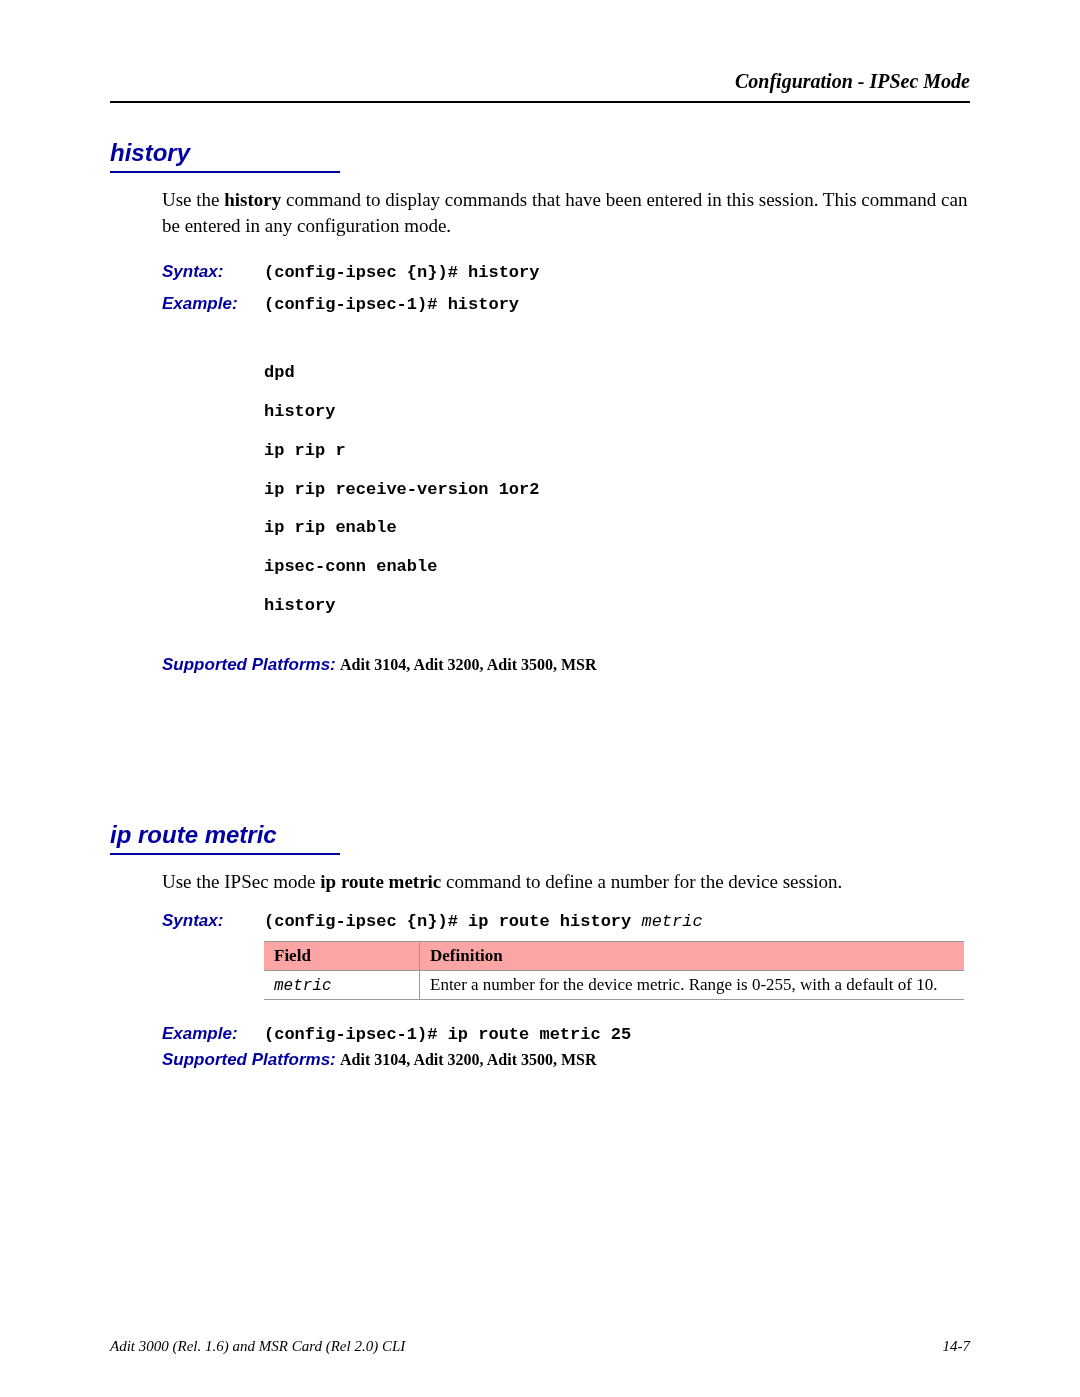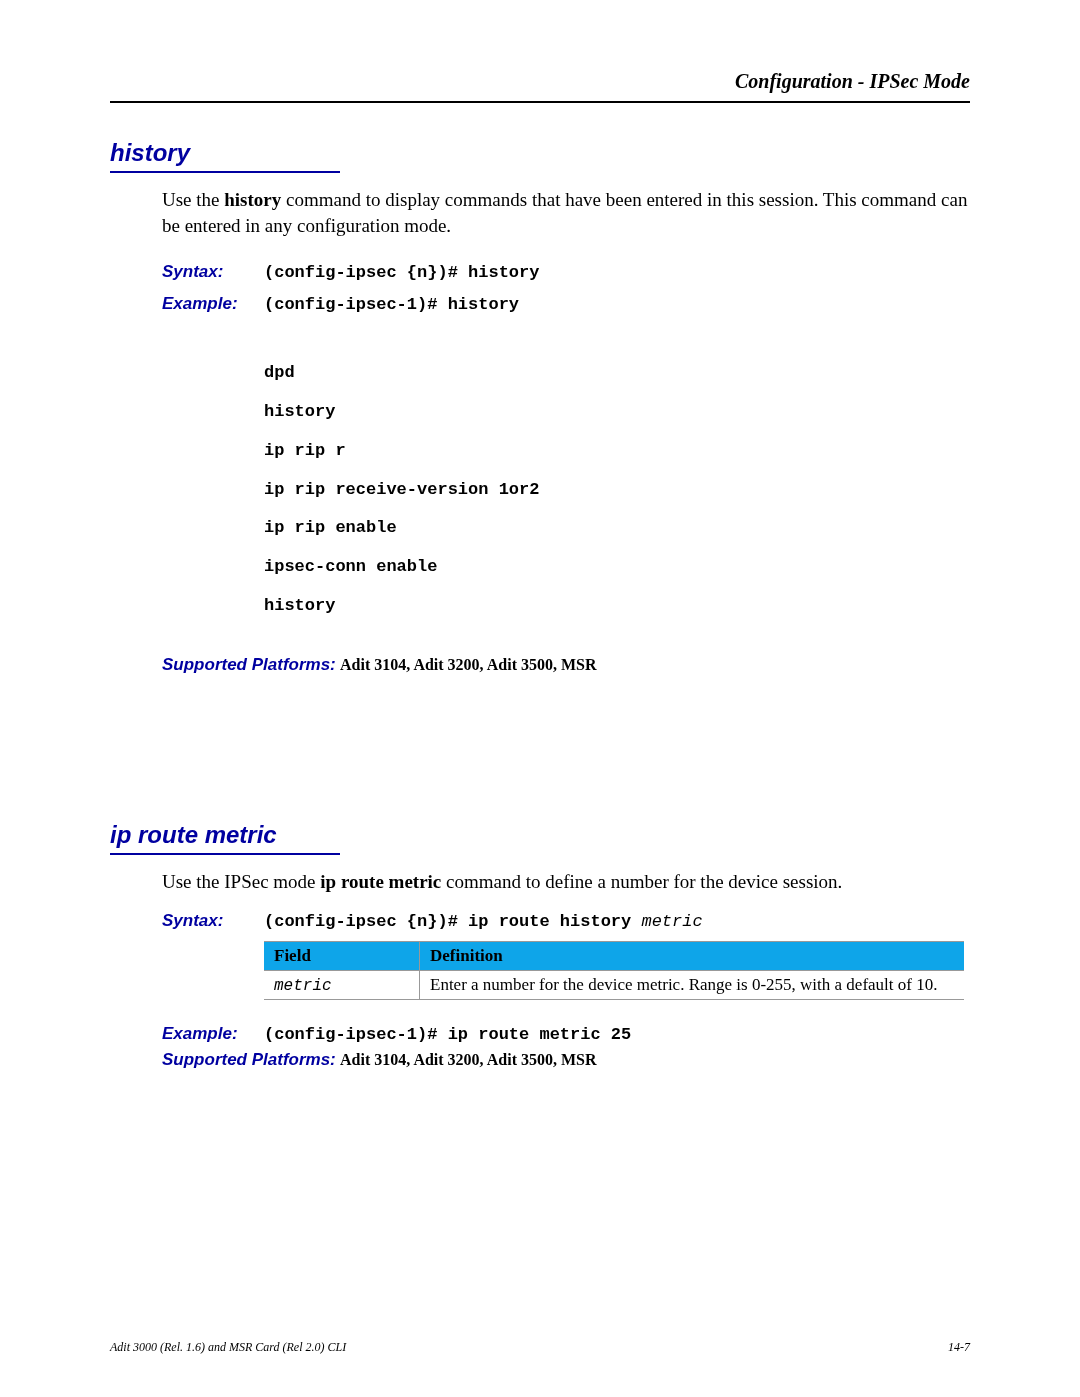--- a/index.html
+++ b/index.html
@@ -102,21 +102,21 @@
       border-collapse: collapse;
       width: 700px;
     }
     .param-table th, .param-table td {
       text-align: left;
       padding: 4px 10px;
       vertical-align: top;
       font-size: 17px;
     }
     .param-table th {
-      background: #0ea5e9;
+      background: #fca5a5;
       border-top: 1px solid #999;
       border-bottom: 1px solid #999;
       font-family: 'Times New Roman', Times, serif;
       font-weight: bold;
     }
     .param-table th:first-child{
       border-right: 1px solid #999;
     }
     .param-table td {
       border-bottom: 1px solid #999;
@@ -133,21 +133,21 @@
       height: 110px;
     }
     .footer {
       position: absolute;
       bottom: 42px;
       left: 110px;
       right: 110px;
       display: flex;
       justify-content: space-between;
       font-style: italic;
-      font-size: 12px;
+      font-size: 15px;
     }
   </style>
 </head>
 <body>
 
 <div class="page">
 
   <div class="page-header">Configuration - IPSec Mode</div>
   <hr class="top-rule">
 

